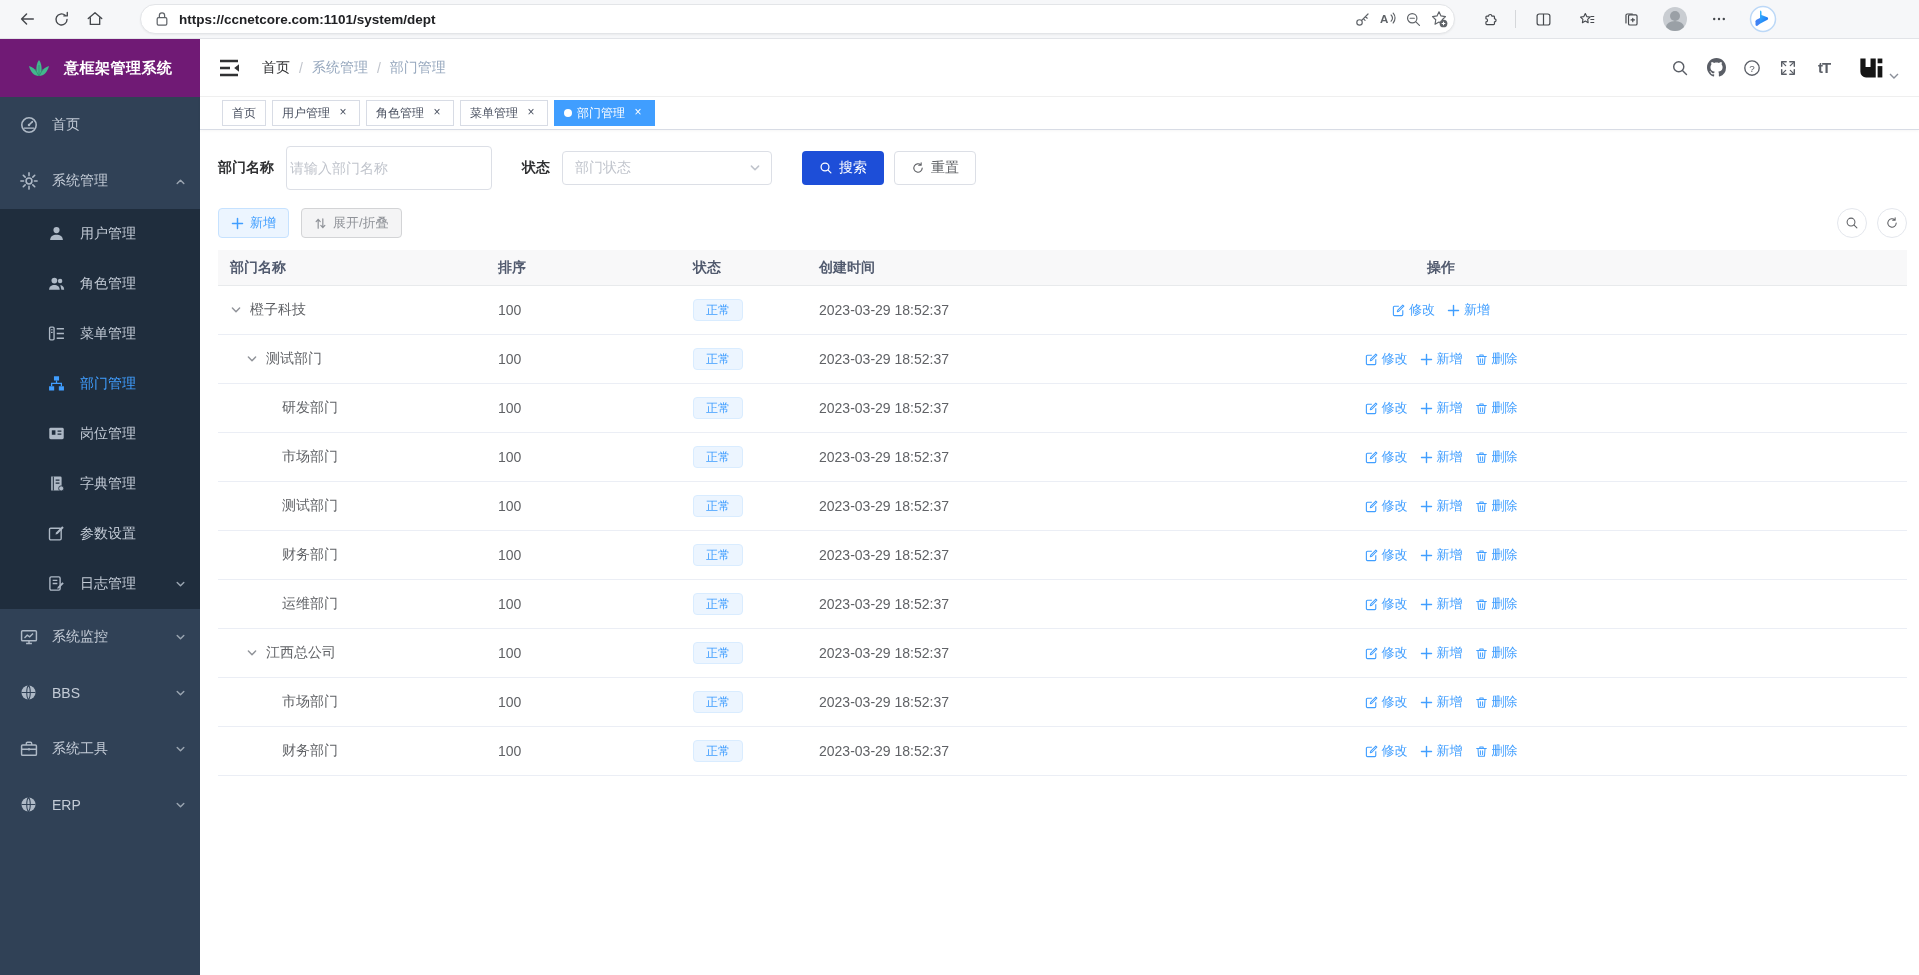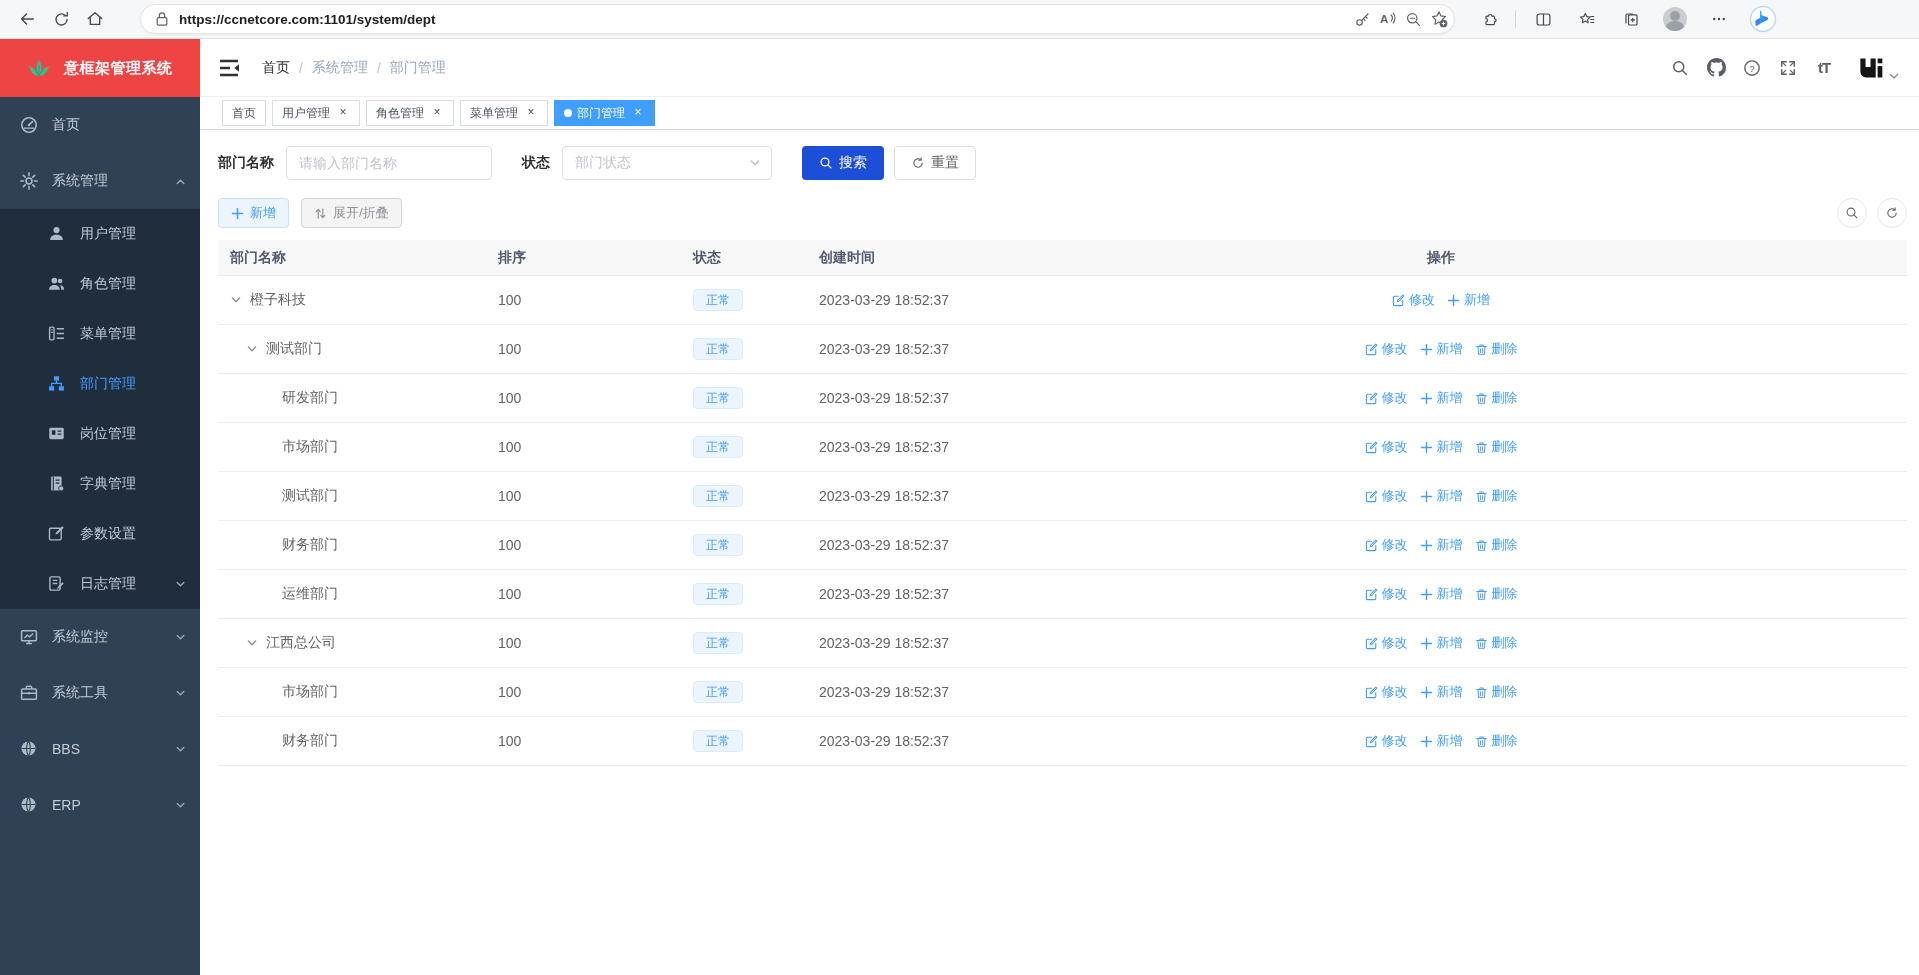--- a/index.html
+++ b/index.html
@@ -21,21 +21,21 @@
   .v-div { width:1px; height:18px; background:#d5d7da; }
   .avatar-chip { width:24px; height:24px; border-radius:50%; background:#c9cdd2; position:relative; overflow:hidden; }
   .avatar-chip:before { content:""; position:absolute; left:7px; top:4px; width:10px; height:10px; border-radius:50%; background:#9aa0a6; }
   .avatar-chip:after  { content:""; position:absolute; left:3px; top:14px; width:18px; height:12px; border-radius:50%; background:#9aa0a6; }
 
   
   .app { display:flex; height:936px; }
 
   
   .sidebar { width:200px; background:#304156; color:#c3cbd6; flex:0 0 200px; overflow:hidden; }
-  .logo { height:58px; display:flex; align-items:center; padding-left:26px; background:#ef4444; }
+  .logo { height:58px; display:flex; align-items:center; padding-left:26px; background:#701a75; }
   .logo-text { color:#fff; font-weight:bold; font-size:15px; margin-left:12px; letter-spacing:.5px; }
   .menu-item { height:56px; display:flex; align-items:center; padding:0 16px 0 20px;
     font-size:14px; cursor:pointer; position:relative; }
   .menu-item .mi { width:18px; height:18px; color:#aeb9c6; margin-right:14px; flex:0 0 18px; }
   .sub { background:#1f2d3d; }
   .sub .menu-item { height:50px; padding-left:48px; }
   .menu-item.active { color:#409eff; }
   .menu-item.active .mi { color:#409eff; }
   .chev { position:absolute; right:14px; color:#9aa5b1; }
   .chev.up { transform:rotate(180deg); }
@@ -63,22 +63,22 @@
   .tag-item .dot { width:8px; height:8px; border-radius:50%; background:#fff; margin-right:5px; display:none; }
   .tag-item.active { background:#409eff; border-color:#409eff; color:#fff; }
   .tag-item.active .dot { display:inline-block; }
   .tag-close { margin-left:6px; font-size:12px; width:14px; height:14px; line-height:13px;
     text-align:center; border-radius:50%; }
 
   
   .content { flex:1; padding:16px 12px 0 18px; overflow:hidden; }
   .filter-row { display:flex; align-items:center; }
   .f-label { font-size:14px; font-weight:bold; color:#303133; margin-right:12px; }
-  .f-input { width:206px; height:34px; border:1px solid #dcdfe6; border-radius:4px;
-    padding:0 12px; font-size:14px; color:#606266; outline:none; }
+  .f-input { width:206px; height:44px; border:1px solid #dcdfe6; border-radius:4px;
+    padding:0 3px; font-size:14px; color:#606266; outline:none; }
   .f-input::placeholder { color:#c0c4cc; }
   .f-select { width:210px; height:34px; border:1px solid #dcdfe6; border-radius:4px;
     display:flex; align-items:center; padding:0 10px 0 12px; cursor:pointer; margin-right:30px; }
   .f-select .ph { flex:1; font-size:14px; color:#c0c4cc; }
   .gap30 { width:30px; }
   .btn { height:34px; border-radius:4px; display:inline-flex; align-items:center; gap:6px;
     padding:0 16px; font-size:14px; cursor:pointer; border:1px solid transparent; }
   .btn-primary { background:#1d4ed8; color:#fff; }
   .btn-plain { background:#fff; border-color:#dcdfe6; color:#606266; margin-left:10px; }
 
@@ -347,38 +347,38 @@
             <path d="M8 11.4v2.2M5.4 13.8h5.2" stroke="currentColor" stroke-width="1.3"></path>
           </svg>
       </span>
       <span>系统监控</span>
       <svg class="chev" width="11" height="11" viewBox="0 0 10 10">
           <path d="M2 3.2 5 6.2l3-3" stroke="currentColor" stroke-width="1.3" fill="none" stroke-linecap="round" stroke-linejoin="round"></path>
         </svg>
     </div>
     <div class="menu-item">
       <span class="mi">
+        <svg viewBox="0 0 16 16" width="17" height="17">
+            <circle cx="8" cy="8" r="6.6" fill="currentColor"></circle>
+            <path d="M1.4 8h13.2M8 1.4c2.2 1.9 2.2 11.3 0 13.2-2.2-1.9-2.2-11.3 0-13.2z" stroke="#304156" stroke-width="1" fill="none"></path>
+          </svg>
+      </span>
+      <span>BBS</span>
+      <svg class="chev" width="11" height="11" viewBox="0 0 10 10">
+          <path d="M2 3.2 5 6.2l3-3" stroke="currentColor" stroke-width="1.3" fill="none" stroke-linecap="round" stroke-linejoin="round"></path>
+        </svg>
+    </div>
+    <div class="menu-item">
+      <span class="mi">
         <svg viewBox="0 0 16 16" width="18" height="18">
             <rect x="1.4" y="4.4" width="13.2" height="9.2" rx="1" fill="none" stroke="currentColor" stroke-width="1.3"></rect>
             <path d="M5.6 4.4V3a1 1 0 0 1 1-1h2.8a1 1 0 0 1 1 1v1.4M1.4 8.2h13.2M8 7v2.4" stroke="currentColor" stroke-width="1.2" fill="none"></path>
           </svg>
       </span>
       <span>系统工具</span>
-      <svg class="chev" width="11" height="11" viewBox="0 0 10 10">
-          <path d="M2 3.2 5 6.2l3-3" stroke="currentColor" stroke-width="1.3" fill="none" stroke-linecap="round" stroke-linejoin="round"></path>
-        </svg>
-    </div>
-    <div class="menu-item">
-      <span class="mi">
-        <svg viewBox="0 0 16 16" width="17" height="17">
-            <circle cx="8" cy="8" r="6.6" fill="currentColor"></circle>
-            <path d="M1.4 8h13.2M8 1.4c2.2 1.9 2.2 11.3 0 13.2-2.2-1.9-2.2-11.3 0-13.2z" stroke="#304156" stroke-width="1" fill="none"></path>
-          </svg>
-      </span>
-      <span>BBS</span>
       <svg class="chev" width="11" height="11" viewBox="0 0 10 10">
           <path d="M2 3.2 5 6.2l3-3" stroke="currentColor" stroke-width="1.3" fill="none" stroke-linecap="round" stroke-linejoin="round"></path>
         </svg>
     </div>
     <div class="menu-item">
       <span class="mi">
         <svg viewBox="0 0 16 16" width="17" height="17">
             <circle cx="8" cy="8" r="6.6" fill="currentColor"></circle>
             <path d="M1.4 8h13.2M8 1.4c2.2 1.9 2.2 11.3 0 13.2-2.2-1.9-2.2-11.3 0-13.2z" stroke="#304156" stroke-width="1" fill="none"></path>
           </svg>

